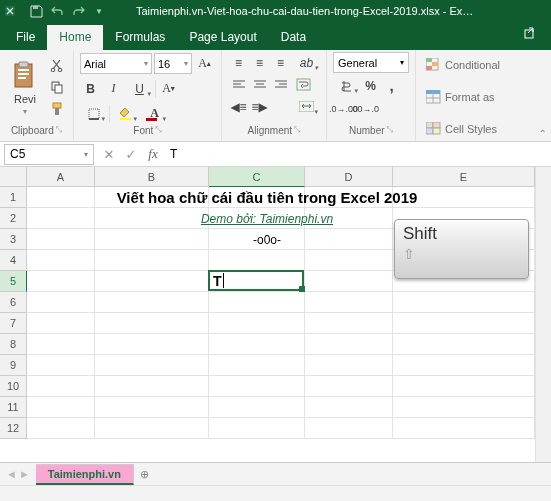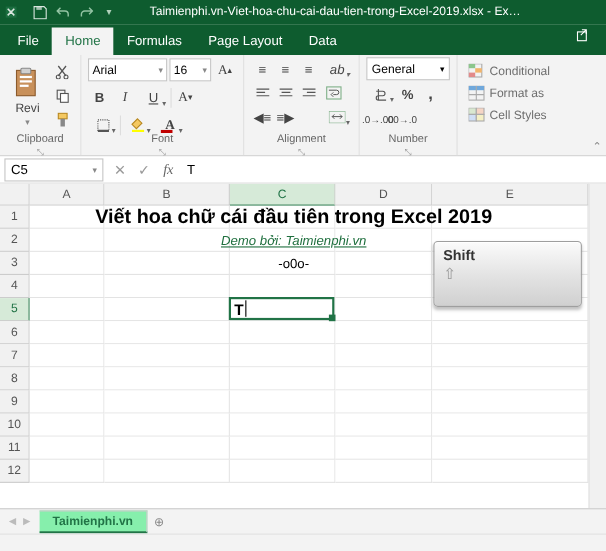--- a/index.html
+++ b/index.html
@@ -13,21 +13,21 @@
 
 .tabs { background: #0e5c2f; height: 28px; display: flex; align-items: flex-end; padding-left: 4px; }
 .tab { padding: 5px 12px 6px; font-size: 12px; color: #fff; cursor: pointer; position: relative; }
 .tab.active { background: #f3f3f3; color: #217346; }
 .tab.file { color: #fff; background: transparent; }
 .tabs .share { margin-left: auto; margin-right: 10px; padding: 6px; }
 
 .ribbon { background: #f3f3f3; height: 92px; border-bottom: 1px solid #d4d4d4; display: flex; position: relative; }
 .group { border-right: 1px solid #e0e0e0; display: flex; flex-direction: column; padding: 2px 6px 1px; }
 .group-content { flex: 1; display: flex; gap: 2px; }
-.group-label { font-size: 10px; color: #666; text-align: center; height: 15px; display:flex;align-items:center;justify-content:center;gap:2px;flex-direction:column;}
+.group-label { font-size: 10px; color: #666; text-align: center; height: 15px; display:flex;align-items:flex-start;justify-content:center;gap:2px;}
 .group-label .glyph { font-size: 8px; color: #999; }
 
 .paste-big { width: 38px; display: flex; flex-direction: column; align-items: center; justify-content: center; gap: 2px; font-size: 11px; color: #444; }
 .paste-icon { width: 28px; height: 30px; }
 
 .font-group .row { display: flex; gap: 2px; align-items: center; height: 23px; }
 .font-select { height: 21px; font-size: 11px; border: 1px solid #c5c5c5; background: #fff; padding: 1px 3px; display:flex;align-items:center;justify-content:space-between;gap:4px;}
 .font-select.name { width: 72px; }
 .font-select.size { width: 38px; }
 .btn { width: 21px; height: 21px; display: flex; align-items: center; justify-content: center; font-size: 12px; color: #444; border: 1px solid transparent; position: relative; }
@@ -53,36 +53,36 @@
 .col-h { background: #f1f1f1; border-right: 1px solid #ccc; border-bottom: 1px solid #ccc; font-size: 11px; color: #555; display: flex; align-items: center; justify-content: center; }
 .col-h.active { background: #d6ead8; color: #217346; border-bottom-color: #217346; }
 .row-headers { position: absolute; left: 0; top: 20px; width: 27px; }
 .row-h { height: 21px; background: #f1f1f1; border-right: 1px solid #ccc; border-bottom: 1px solid #ccc; font-size: 11px; color: #555; display: flex; align-items: center; justify-content: center; }
 .row-h.active { background: #d6ead8; color: #217346; border-right-color: #217346; }
 .cells { position: absolute; left: 27px; top: 20px; }
 .cell-row { display: flex; height: 21px; }
 .cell { border-right: 1px solid #e3e3e3; border-bottom: 1px solid #e3e3e3; font-size: 12px; padding: 1px 3px; display: flex; align-items: center; background: #fff; overflow: visible; white-space: nowrap; position: relative; }
 .cell.overflow-center { position: absolute; z-index: 1; background: transparent; border: none; justify-content: center; pointer-events: none; width: 420px; }
 
-.r1 { font-weight: bold; font-size: 18px; color: #000; }
+.r1 { font-weight: bold; font-size: 15px; color: #000; }
 .r2 { font-style: italic; color: #1f6f3e; text-decoration: underline; }
 .r3 { color: #000; }
 
 .active-cell { position: absolute; border: 2px solid #217346; z-index: 5; background: #fff; font-weight: bold; font-size: 14px; padding: 1px 3px; display:flex;align-items:center;}
 .active-cell::after { content: ""; position: absolute; right: -3px; bottom: -3px; width: 6px; height: 6px; background: #217346; }
 .cursor-line { display:inline-block; width:1px; height:15px; background:#000; margin-left:1px; animation: blink 1s step-end infinite; }
 @keyframes blink { 50% { opacity: 0; } }
 
 .shift-key { position: absolute; right: 22px; top: 52px; width: 135px; height: 60px; background: linear-gradient(180deg, #fbfbfb 0%, #e2e2e2 55%, #d0d0d0 100%); border: 1px solid #9e9e9e; border-radius: 4px; box-shadow: inset 0 1px 1px #fff, 0 2px 3px rgba(0,0,0,0.25); padding: 4px 8px; z-index: 20; }
-.shift-key .label { font-family: Arial; font-size: 13px; font-weight: bold; color: #333; }
+.shift-key .label { font-family: Arial; font-size: 17px; font-weight: normal; color: #333; }
 .shift-key .arrow { font-size: 14px; color: #999; margin-top: 2px; }
 
 .sheet-tabs { position: absolute; bottom: 16px; left: 0; right: 0; height: 23px; background: #f3f3f3; display: flex; align-items: center; border-top: 1px solid #ccc; font-size: 11px; }
 .sheet-nav { display: flex; gap: 2px; padding: 0 6px; color: #bbb; }
-.sheet-tab { padding: 3px 12px; background: #86efac; font-weight: bold; color: #217346; border-right: 1px solid #ccc; border-top: 1px solid #ccc; border-bottom: 2px solid #217346; margin-bottom:-1px;}
+.sheet-tab { padding: 3px 12px; background: #f9a8d4; font-weight: bold; color: #217346; border-right: 1px solid #ccc; border-top: 1px solid #ccc; border-bottom: 2px solid #217346; margin-bottom:-1px;}
 .sheet-add { padding: 3px 6px; color: #888; }
 
 .statusbar { position: absolute; bottom: 0; left: 0; right: 0; height: 16px; background: #f3f3f3; border-top: 1px solid #e0e0e0; }
 
 .v-scrollbar { position:absolute; right:0; top:0; width:16px; height:100%; background:#f1f1f1; border-left:1px solid #e0e0e0;}
 </style>
 </head>
 <body>
 
 <div class="titlebar">
@@ -297,21 +297,21 @@
         <div class="btn" style="font-size:9px;">.00→.0</div>
       </div>
     </div>
     <div class="group-label">
         <span>Number</span>
         <span class="glyph">⤡</span>
       </div>
   </div>
 
   <div class="group styles-group" style="border-right:none;">
-    <div class="group-content" style="flex-direction:column;gap:0;padding-top:3px;">
+    <div class="group-content" style="flex-direction:column;gap:12px;padding-top:3px;">
       <div class="item">
         <svg width="15" height="14" viewBox="0 0 15 14">
             <rect x="0" y="0" width="12" height="12" fill="none" stroke="#aaa"></rect>
             <rect x="0" y="0" width="6" height="4" fill="#8cc68c"></rect>
             <rect x="6" y="4" width="6" height="4" fill="#f2b56b"></rect>
             <rect x="0" y="8" width="6" height="4" fill="#e28a8a"></rect>
           </svg>
         <span>Conditional</span>
       </div>
       <div class="item">

